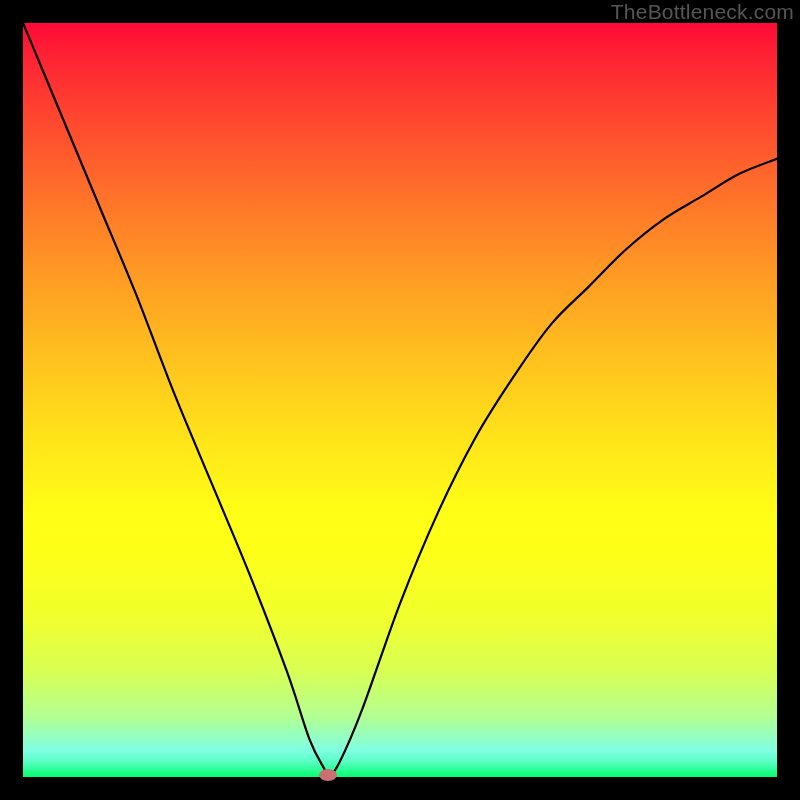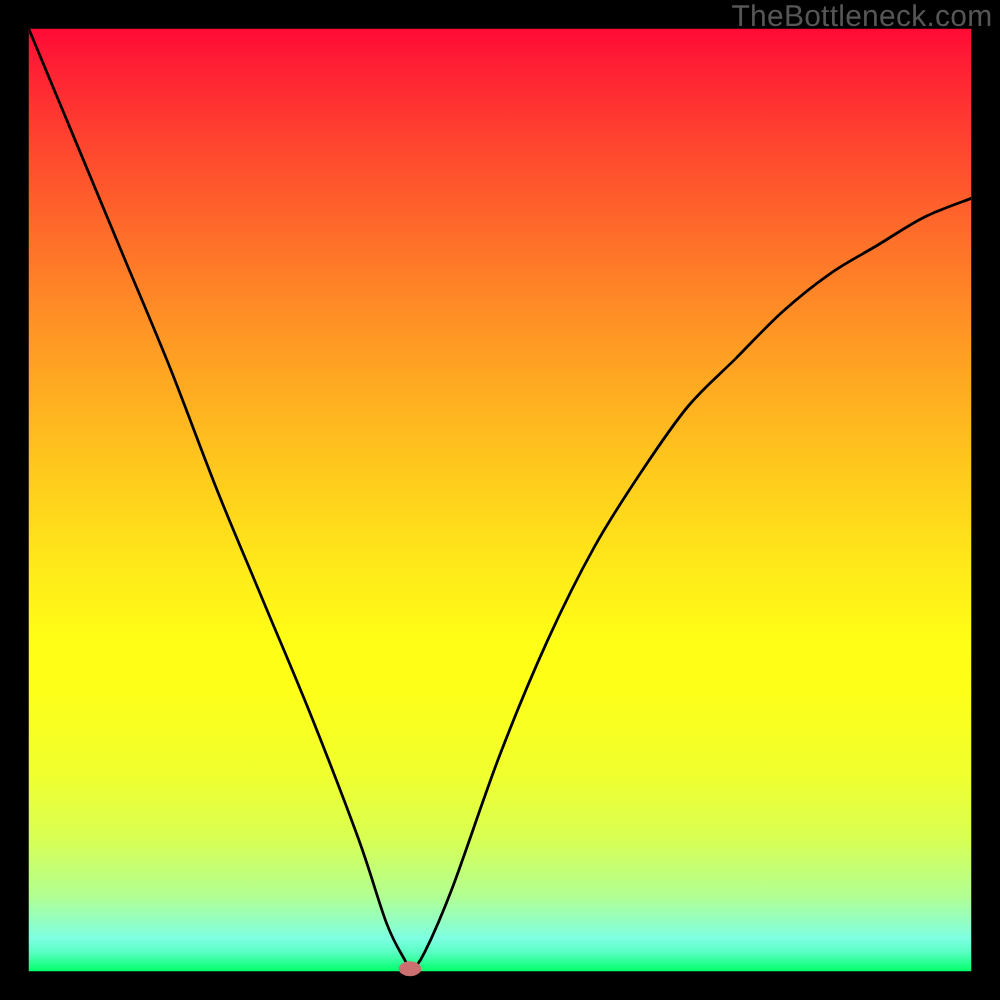--- a/index.html
+++ b/index.html
@@ -32,21 +32,21 @@
       #7effe2 96.5%,
       #58ffc2 98%,
       #02ff6c 100%
     );
   }
   .watermark {
     position: absolute;
     top: 0;
     right: 6px;
     font-family: Arial, Helvetica, sans-serif;
-    font-size: 24px;
+    font-size: 21px;
     color: #565656;
     letter-spacing: 0.2px;
     user-select: none;
   }
   .curve {
     position: absolute;
     left: 23px;
     top: 23px;
     width: 754px;
     height: 754px;

